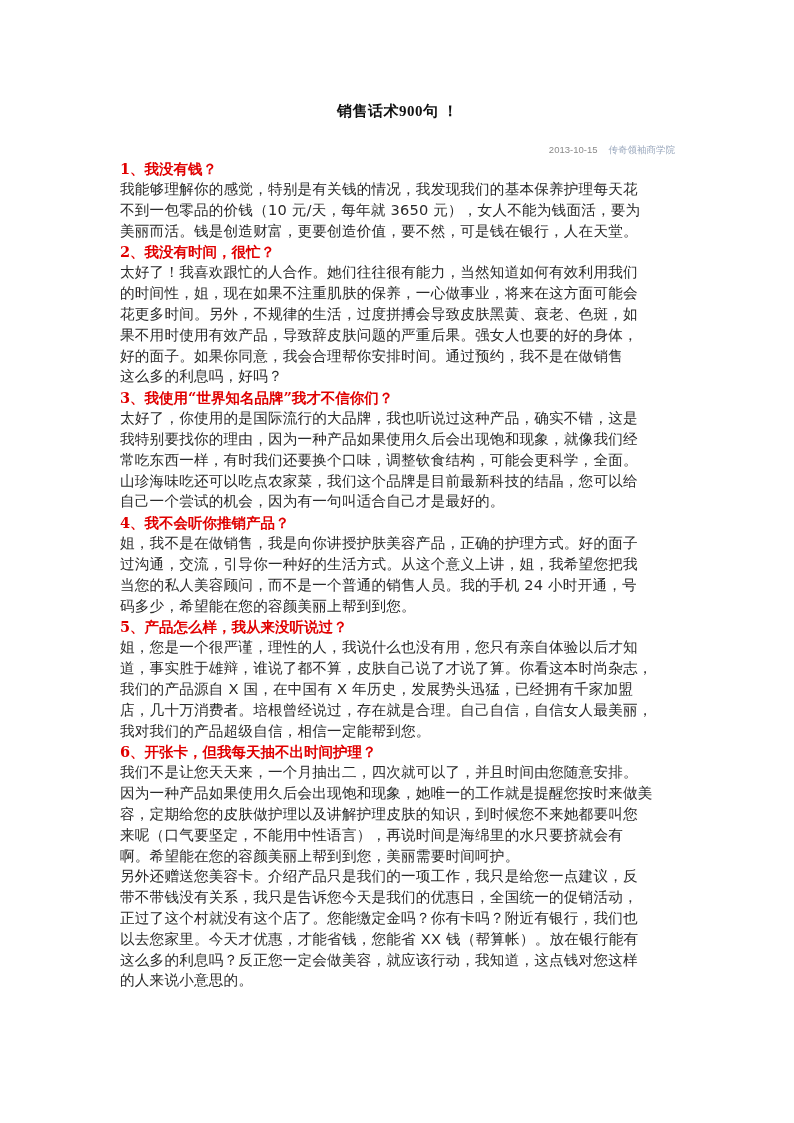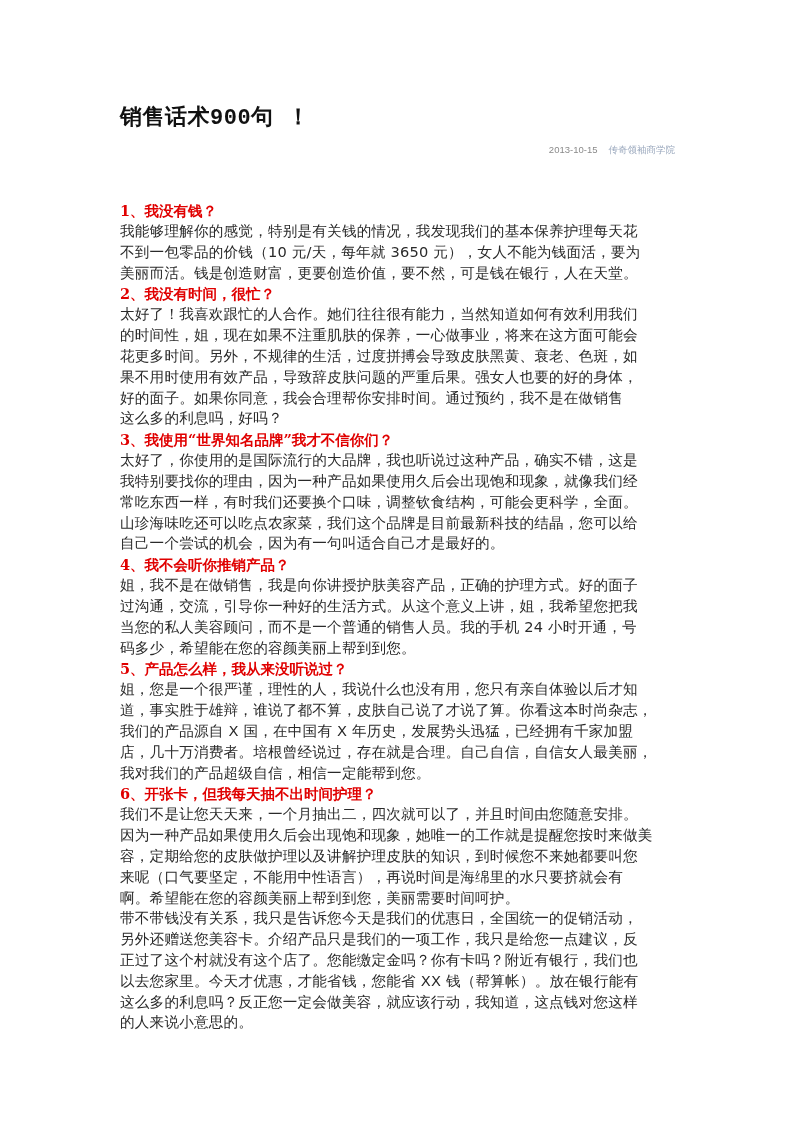--- a/index.html
+++ b/index.html
@@ -18,24 +18,24 @@
       position: absolute;
       left: 120px;
       top: 0;
       width: 555px;
     }
     .doc-title {
       position: absolute;
       left: 0;
       top: 102px;
       width: 555px;
-      text-align: left;
-      font-family: Liberation Mono, monospace;
+      text-align: center;
+      font-family: Liberation Serif, serif;
       font-weight: bold;
-      font-size: 22px;
+      font-size: 15px;
       color: #111111;
       letter-spacing: 0.5px;
     }
     .meta {
       position: absolute;
       right: 0;
       top: 144px;
       font-size: 9.5px;
       white-space: nowrap;
     }
@@ -46,21 +46,20 @@
     }
     .meta .source {
       color: #9aa8bd;
       font-family: "DejaVu Serif", serif;
     }
     .content {
       position: absolute;
       left: 0;
       top: 158px;
       width: 555px;
-      margin-top: 42px;
     }
     .section-heading {
       font-family: "DejaVu Serif", "Liberation Serif", serif;
       font-weight: bold;
       color: #e00000;
       font-size: 14.5px;
       line-height: 21px;
       height: 21px;
       white-space: nowrap;
     }
@@ -151,22 +150,22 @@
         <span class="line">我们不是让您天天来，一个月抽出二，四次就可以了，并且时间由您随意安排。</span>
         <span class="line">因为一种产品如果使用久后会出现饱和现象，她唯一的工作就是提醒您按时来做美</span>
         <span class="line">容，定期给您的皮肤做护理以及讲解护理皮肤的知识，到时候您不来她都要叫您</span>
         <span class="line">来呢（口气要坚定，不能用中性语言），再说时间是海绵里的水只要挤就会有</span>
         <span class="line">啊。希望能在您的容颜美丽上帮到到您，美丽需要时间呵护。</span>
       </div>
     </div>
 
     <div class="section">
       <div class="section-body">
+        <span class="line">另外还赠送您美容卡。介绍产品只是我们的一项工作，我只是给您一点建议，反</span>
         <span class="line">带不带钱没有关系，我只是告诉您今天是我们的优惠日，全国统一的促销活动，</span>
-        <span class="line">另外还赠送您美容卡。介绍产品只是我们的一项工作，我只是给您一点建议，反</span>
         <span class="line">正过了这个村就没有这个店了。您能缴定金吗？你有卡吗？附近有银行，我们也</span>
         <span class="line">以去您家里。今天才优惠，才能省钱，您能省 XX 钱（帮算帐）。放在银行能有</span>
         <span class="line">这么多的利息吗？反正您一定会做美容，就应该行动，我知道，这点钱对您这样</span>
         <span class="line">的人来说小意思的。</span>
       </div>
     </div>
 
   </div>
 </div>
 

